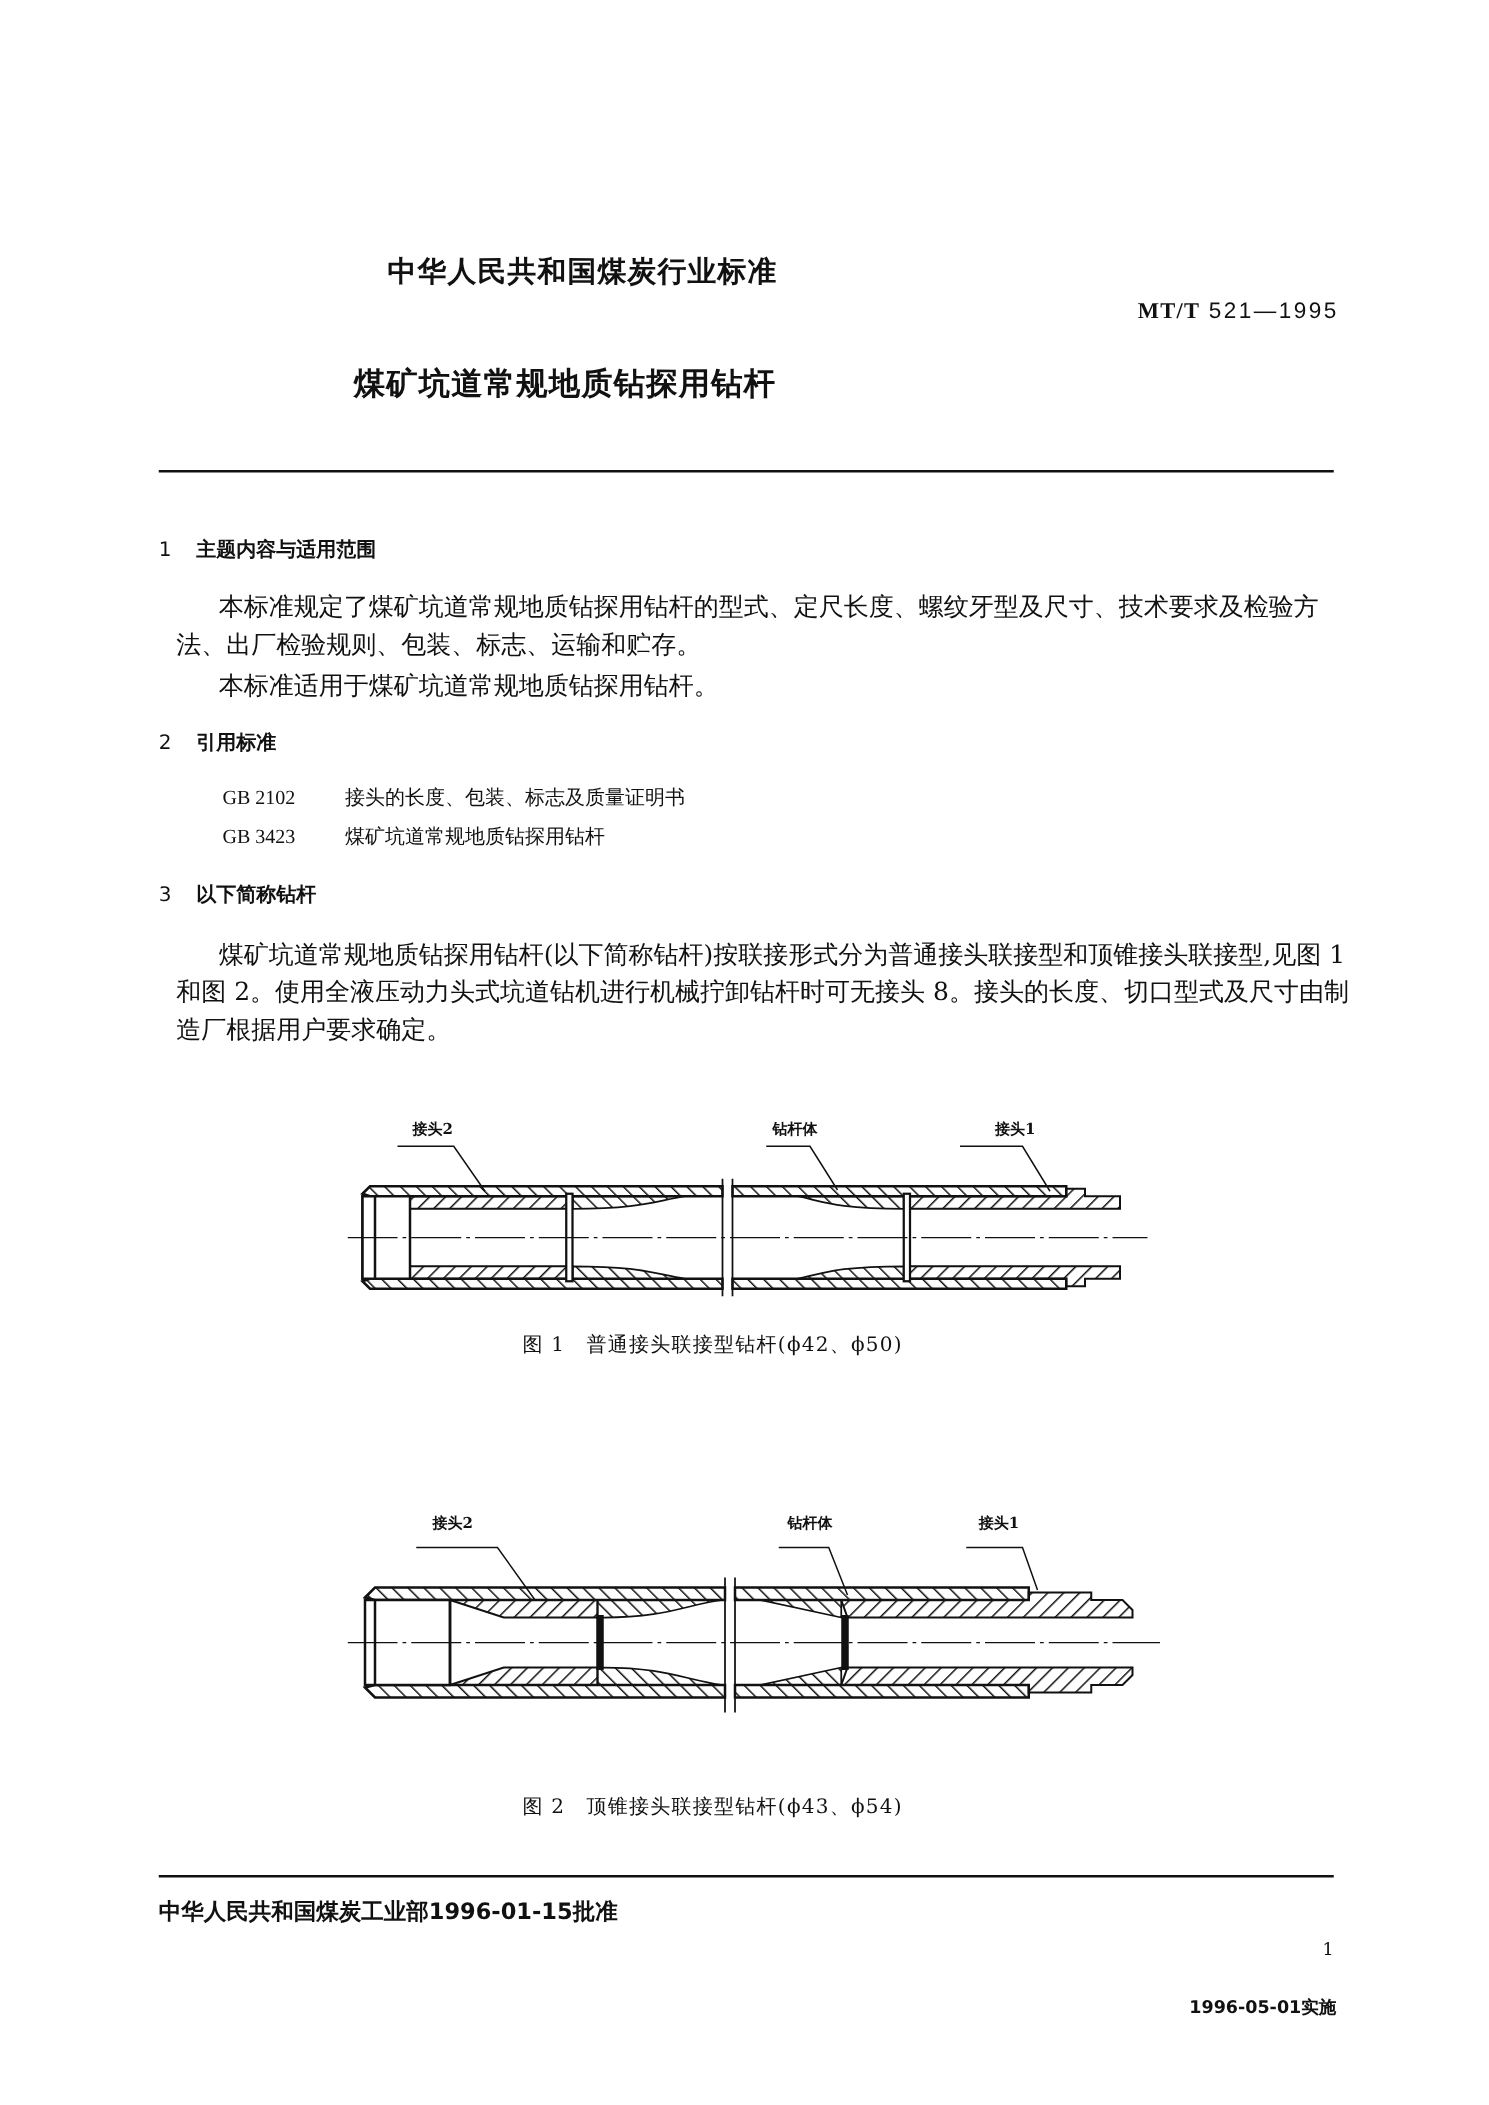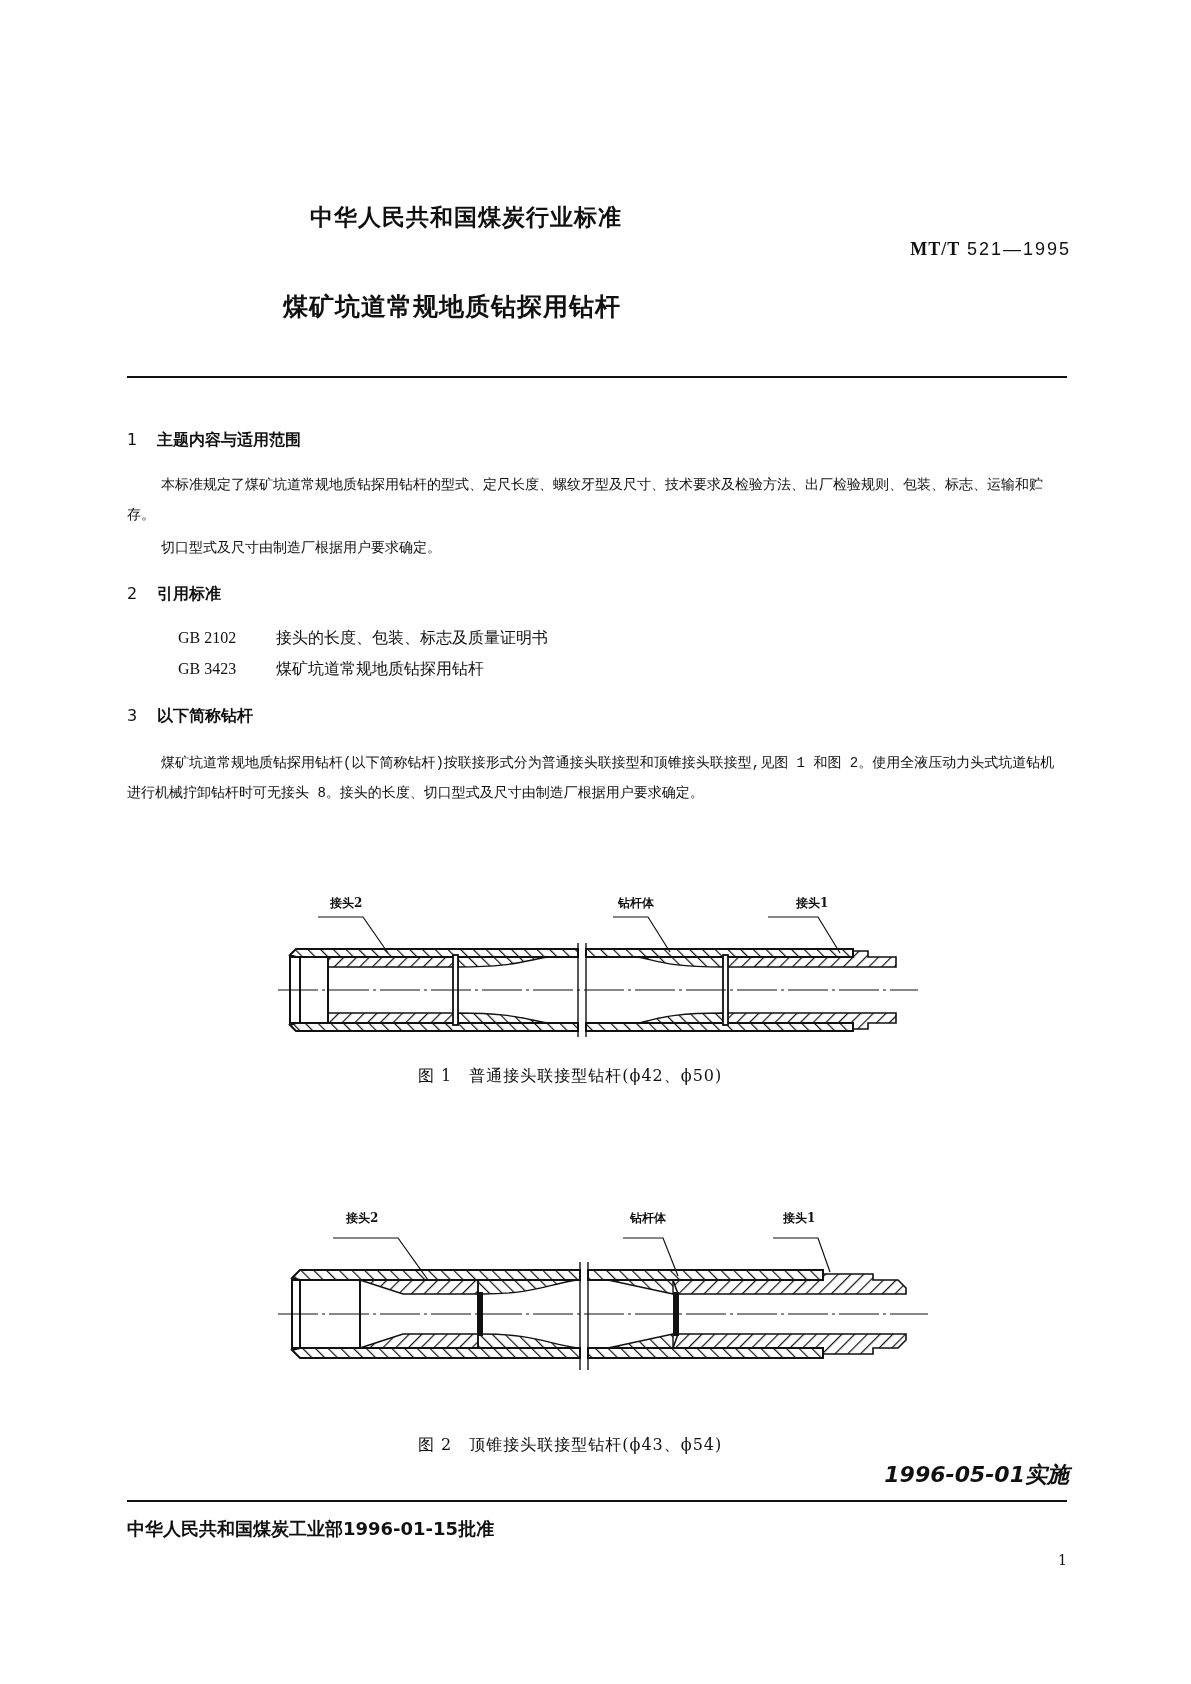--- a/index.html
+++ b/index.html
@@ -9,47 +9,47 @@
   .sans { font-family: "DejaVu Sans", "Liberation Sans", sans-serif; }
   .serif { font-family: "DejaVu Serif", "Liberation Serif", serif; }
   .std-org { left: 310px; top: 202px; font-size: 23px; font-weight: bold; letter-spacing: 1px; }
   .std-code { right: 120px; top: 238px; font-size: 18px; letter-spacing: 1px; text-align: center; }
   .std-code .mt { font-family: "Liberation Serif", serif; font-weight: bold; }
   .std-code .num { font-family: "Liberation Sans", sans-serif; letter-spacing: 2px; }
   .doc-title { left: 283px; top: 290px; font-size: 25px; font-weight: bold; letter-spacing: 1px; }
   .rule { left: 127px; width: 940px; height: 2px; background: #111; }
   .h { left: 127px; font-size: 16px; font-weight: bold; }
   .h .n { font-weight: normal; display: inline-block; width: 30px; }
-  .p { left: 127px; width: 940px; font-size: 14px; line-height: 30px; font-family: Liberation Mono, monospace; }
+  .p { left: 141px; width: 940px; font-size: 20px; line-height: 30px; }
   .p .indent { display: inline-block; width: 34px; }
   .ref { left: 178px; font-size: 16px; }
   .ref .code { display: inline-block; width: 98px; font-family: "Liberation Serif", serif; }
   .fig { left: 278px; width: 700px; }
   .fig-label { font-size: 12px; font-weight: bold; }
   .caption { font-size: 16px; letter-spacing: 1px; }
   .footer-l { left: 127px; top: 1517px; font-size: 18px; font-weight: bold; }
-  .footer-r { right: 122px; top: 1460px; font-size: 22px; font-weight: bold; font-style: italic; }
+  .footer-r { right: 122px; top: 1597px; font-size: 14px; font-weight: bold; }
   .page-num { right: 124px; top: 1552px; font-size: 14px; }
 </style>
 </head>
 <body>
 
 <div class="abs std-org sans">中华人民共和国煤炭行业标准</div>
 <div class="abs std-code">
   <span class="mt">MT/T</span>
   <span class="num">521—1995</span>
 </div>
 <div class="abs doc-title sans">煤矿坑道常规地质钻探用钻杆</div>
 <div class="abs rule" style="top:376px;"></div>
 
 <div class="abs h sans" style="top:430px;">
   <span class="n">1</span><span>主题内容与适用范围</span>
 </div>
 <div class="abs p" style="top:470px;"><span class="indent"></span><span>本标准规定了煤矿坑道常规地质钻探用钻杆的型式、定尺长度、螺纹牙型及尺寸、技术要求及检验方法、出厂检验规则、包装、标志、运输和贮存。</span></div>
-<div class="abs p" style="top:533px;"><span class="indent"></span><span>切口型式及尺寸由制造厂根据用户要求确定。</span></div>
+<div class="abs p" style="top:533px;"><span class="indent"></span><span>本标准适用于煤矿坑道常规地质钻探用钻杆。</span></div>
 
 <div class="abs h sans" style="top:584px;">
   <span class="n">2</span><span>引用标准</span>
 </div>
 <div class="abs ref" style="top:628px;">
   <span class="code">GB 2102</span><span>接头的长度、包装、标志及质量证明书</span>
 </div>
 <div class="abs ref" style="top:659px;">
   <span class="code">GB 3423</span><span>煤矿坑道常规地质钻探用钻杆</span>
 </div>

